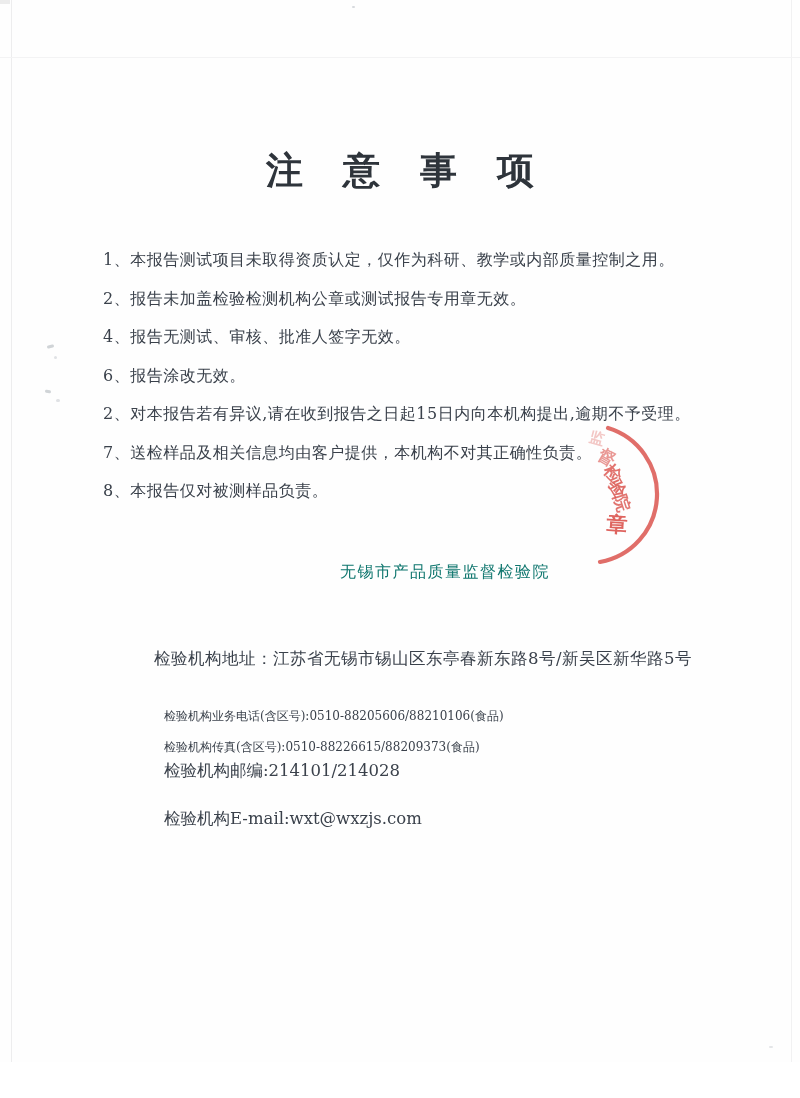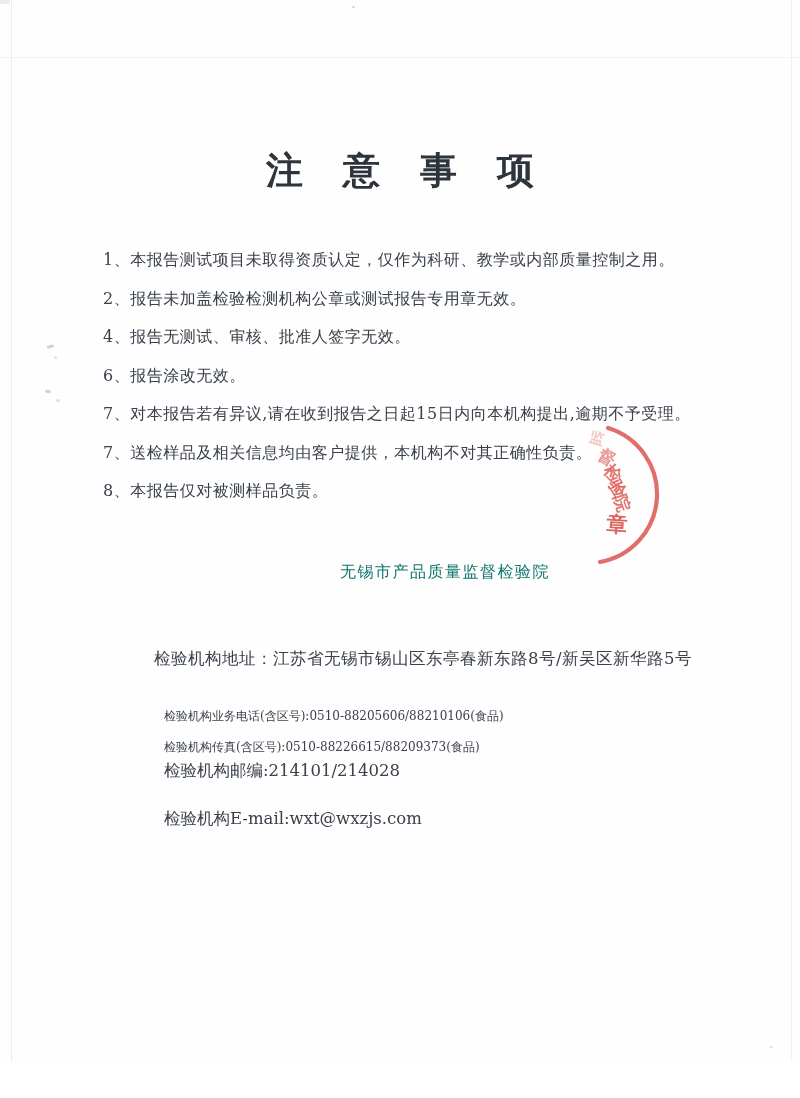--- a/index.html
+++ b/index.html
@@ -78,21 +78,21 @@
 
 <div class="page">
 
   <div class="title">注意事项</div>
 
   <div class="notes">
     <p class="note">1、本报告测试项目未取得资质认定，仅作为科研、教学或内部质量控制之用。</p>
     <p class="note">2、报告未加盖检验检测机构公章或测试报告专用章无效。</p>
     <p class="note">4、报告无测试、审核、批准人签字无效。</p>
     <p class="note">6、报告涂改无效。</p>
-    <p class="note">7、对本报告若有异议,请在收到报告之日起15日内向本机构提出,逾期不予受理。</p>
+    <p class="note">2、对本报告若有异议,请在收到报告之日起15日内向本机构提出,逾期不予受理。</p>
     <p class="note">7、送检样品及相关信息均由客户提供，本机构不对其正确性负责。</p>
     <p class="note">8、本报告仅对被测样品负责。</p>
   </div>
 
   <div class="org">无锡市产品质量监督检验院</div>
 
   <div class="addr">检验机构地址：江苏省无锡市锡山区东亭春新东路8号/新吴区新华路5号</div>
 
   <div class="phones">
     <p>检验机构业务电话(含区号):0510-88205606/88210106(食品)</p>

